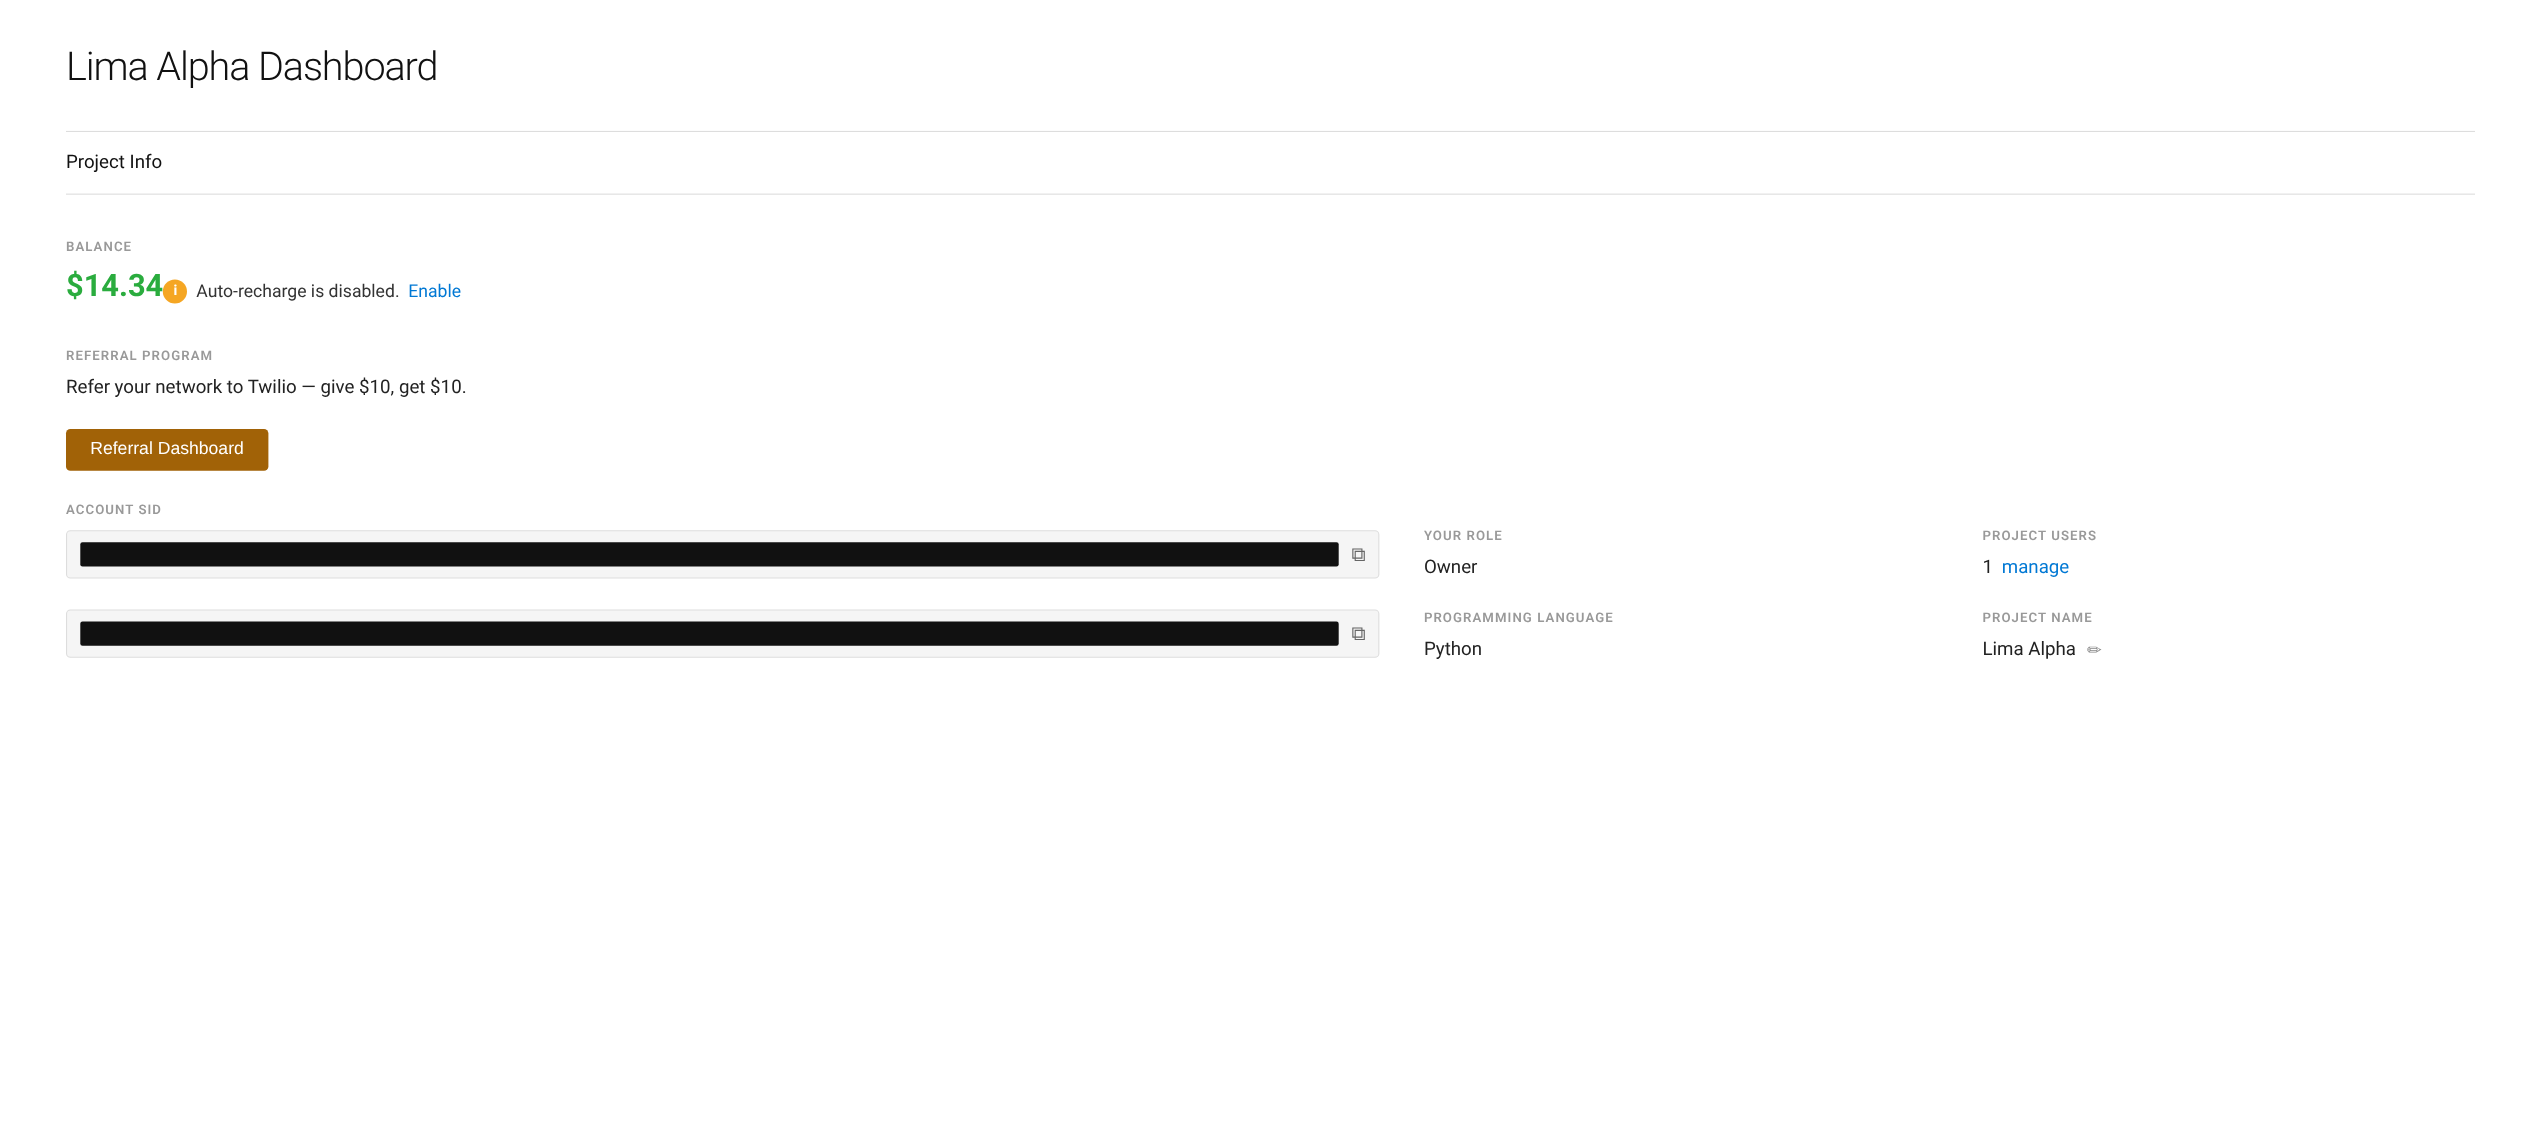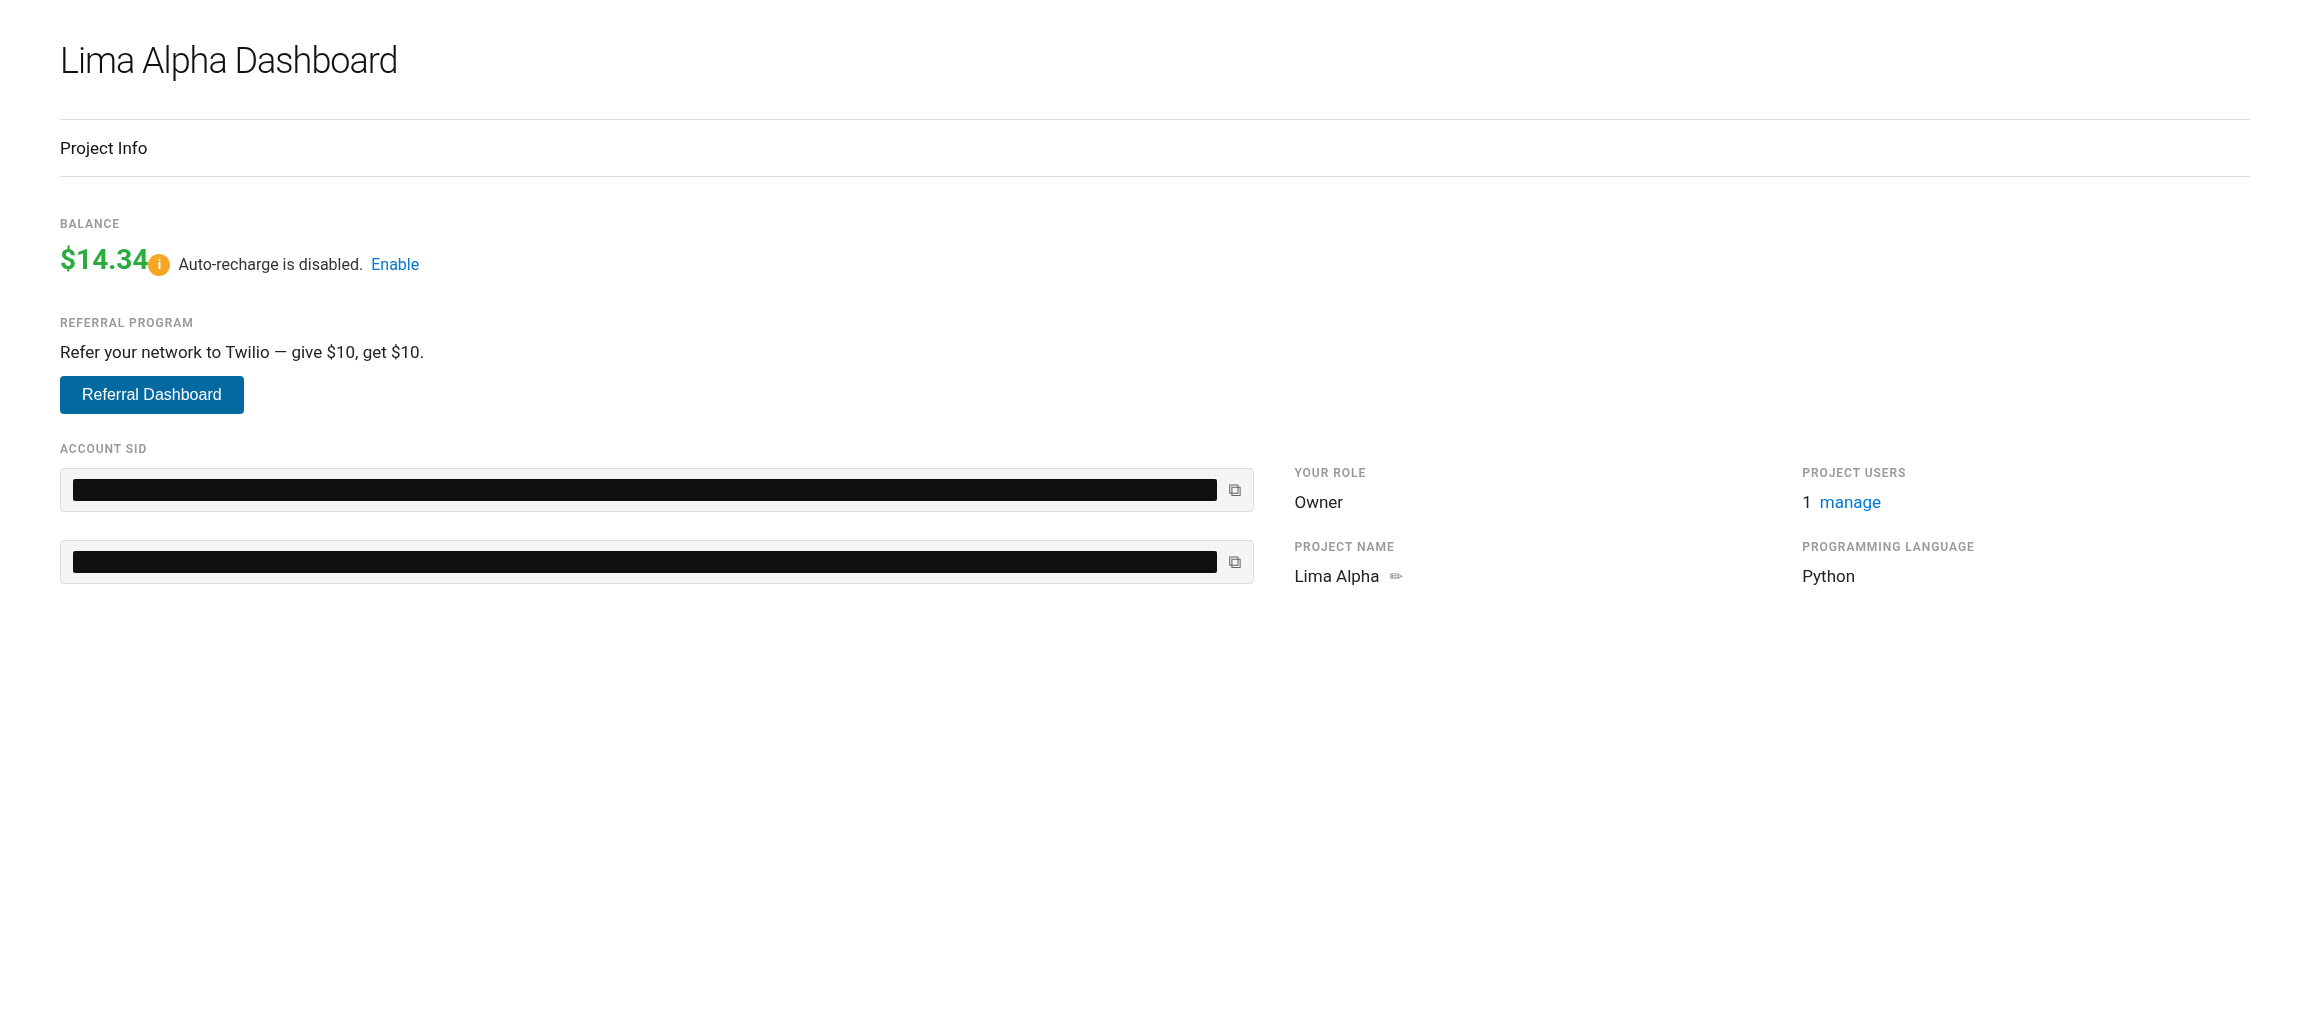--- a/index.html
+++ b/index.html
@@ -91,25 +91,25 @@
       cursor: pointer;
     }
 
     .referral-section {
       margin-bottom: 36px;
     }
 
     .referral-text {
       font-size: 17px;
       color: #222;
-      margin-bottom: 14px;
+      margin-bottom: 28px;
     }
 
     .referral-btn {
-      background: #0369a1;
+      background: #a16207;
       color: #fff;
       border: none;
       padding: 10px 22px;
       font-size: 16px;
       font-weight: 500;
       border-radius: 4px;
       cursor: pointer;
     }
 
     .left-col {
@@ -262,29 +262,29 @@
 
       <div class="field-group">
         <div class="field-label">PROJECT USERS</div>
         <div class="project-users-row">
           <span>1</span>
           <a class="manage-link">manage</a>
         </div>
       </div>
 
       <div class="field-group">
+        <div class="field-label">PROGRAMMING LANGUAGE</div>
+        <div class="lang-value">Python</div>
+      </div>
+
+      <div class="field-group">
         <div class="field-label">PROJECT NAME</div>
         <div class="project-name-row">
           <span class="project-name-value">Lima Alpha</span>
           <span class="edit-icon">✏</span>
         </div>
       </div>
 
-      <div class="field-group">
-        <div class="field-label">PROGRAMMING LANGUAGE</div>
-        <div class="lang-value">Python</div>
-      </div>
-
     </div>
 
   </div>
 
 </div>
 
 </body></html>

